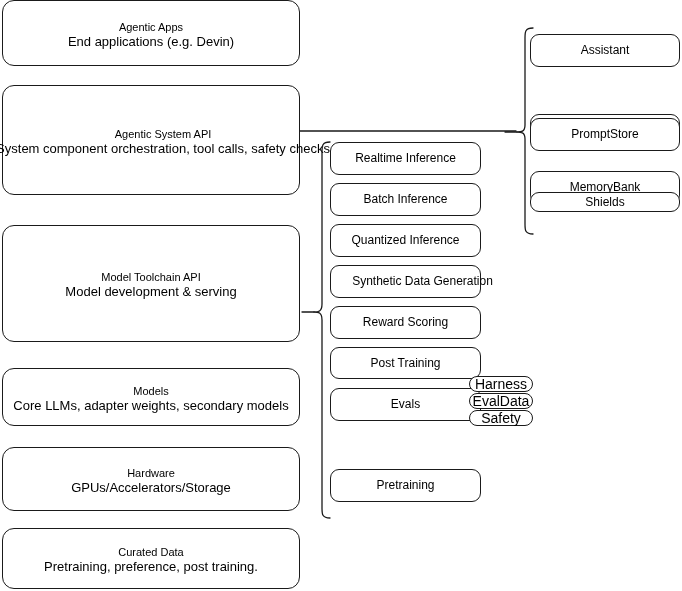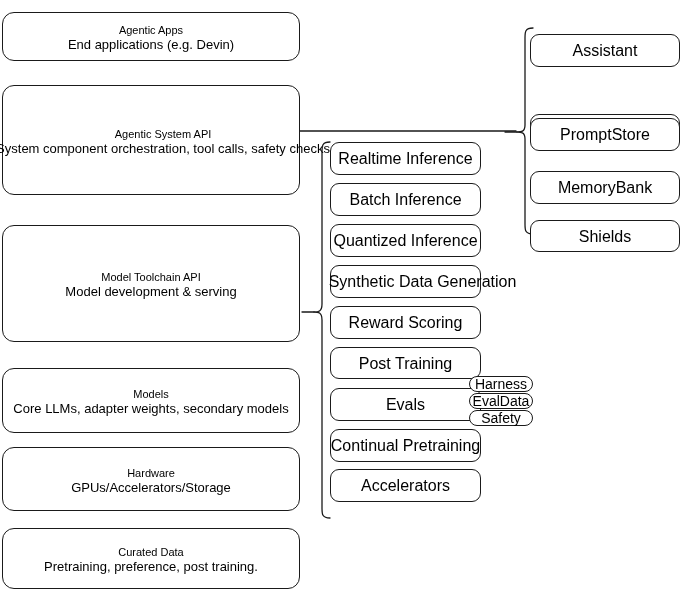--- a/index.html
+++ b/index.html
@@ -46,21 +46,21 @@
   
   .item-box {
     position: absolute;
     box-sizing: border-box;
     border: 1.3px solid #1a1a1a;
     border-radius: 9px;
     background: #ffffff;
     display: flex;
     align-items: center;
     justify-content: center;
-    font-size: 16px;
+    font-size: 12px;
     line-height: 13px;
     color: #000000;
     white-space: nowrap;
   }
   
   .pill {
     position: absolute;
     box-sizing: border-box;
     border: 1.3px solid #1a1a1a;
     border-radius: 999px;
@@ -87,36 +87,36 @@
     stroke-width: 1.3;
     stroke-linecap: round;
     stroke-linejoin: round;
   }
 </style>
 </head>
 <body>
 
 <div id="canvas">
 
-  <div class="box" style="left:2px; top:12px; width:298px; height:49px;">
+  <div class="box" style="left:2px; top:0; width:298px; height:66px;">
     <div class="title">Agentic Apps</div>
     <div class="subtitle">End applications (e.g. Devin)</div>
   </div>
 
   <div class="box" style="left:2px; top:85px; width:298px; height:110px;padding-left:24px;">
     <div class="title">Agentic System API</div>
     <div class="subtitle">System component orchestration, tool calls, safety checks</div>
   </div>
 
   <div class="box" style="left:2px; top:225px; width:298px; height:117px;">
     <div class="title">Model Toolchain API</div>
     <div class="subtitle">Model development &amp; serving</div>
   </div>
 
-  <div class="box" style="left:2px; top:368px; width:298px; height:65px;">
+  <div class="box" style="left:2px; top:368px; width:298px; height:58px;">
     <div class="title">Models</div>
     <div class="subtitle">Core LLMs, adapter weights, secondary models</div>
   </div>
 
   <div class="box" style="left:2px; top:447px; width:298px; height:64px;">
     <div class="title">Hardware</div>
     <div class="subtitle">GPUs/Accelerators/Storage</div>
   </div>
 
   <div class="box" style="left:2px; top:528px; width:298px; height:61px;">
@@ -150,23 +150,22 @@
   <div class="item-box" style="left:330px; top:224px; width:151px; height:33px;">Quantized Inference</div>
 
   <div class="item-box" style="left:330px; top:265px; width:151px; height:33px;padding-left:34px;">Synthetic Data Generation</div>
 
   <div class="item-box" style="left:330px; top:306px; width:151px; height:33px;">Reward Scoring</div>
 
   <div class="item-box" style="left:330px; top:347px; width:151px; height:32px;">Post Training</div>
 
   <div class="item-box" style="left:330px; top:388px; width:151px; height:33px;">Evals</div>
 
-  <div class="item-box" style="left:330px; top:429px; width:151px; height:33px;">Continual Pretraining</div>
 
-  <div class="item-box" style="left:330px; top:469px; width:151px; height:33px;">Accelerators</div>
+  <div class="item-box" style="left:330px; top:469px; width:151px; height:33px;">Pretraining</div>
 
   <div class="pill" style="left:469px; top:376px; width:64px; height:16px;">Harness</div>
 
   <div class="pill" style="left:469px; top:393px; width:64px; height:16px;">EvalData</div>
 
   <div class="pill" style="left:469px; top:410px; width:64px; height:16px;">Safety</div>
 
   <div class="brace" style="left:505px; top:26px; width:30px; height:212px;">
     <svg width="30" height="212" viewBox="0 0 30 212">
       <path d="M 28 2
@@ -181,15 +180,15 @@
   </div>
 
   <div class="item-box" style="left:530px; top:34px; width:150px; height:33px;">Assistant</div>
 
   <div class="item-box" style="left:530px; top:74px; width:150px; height:33px;margin-top:40px;">Orchestrator</div>
 
   <div class="item-box" style="left:530px; top:118px; width:150px; height:33px;">PromptStore</div>
 
   <div class="item-box" style="left:530px; top:161px; width:150px; height:33px;margin-top:10px;">MemoryBank</div>
 
-  <div class="item-box" style="left:530px; top:220px; width:150px; height:32px;">Shields</div>
+  <div class="item-box" style="left:530px; top:192px; width:150px; height:20px;">Shields</div>
 
 </div>
 
 </body></html>

